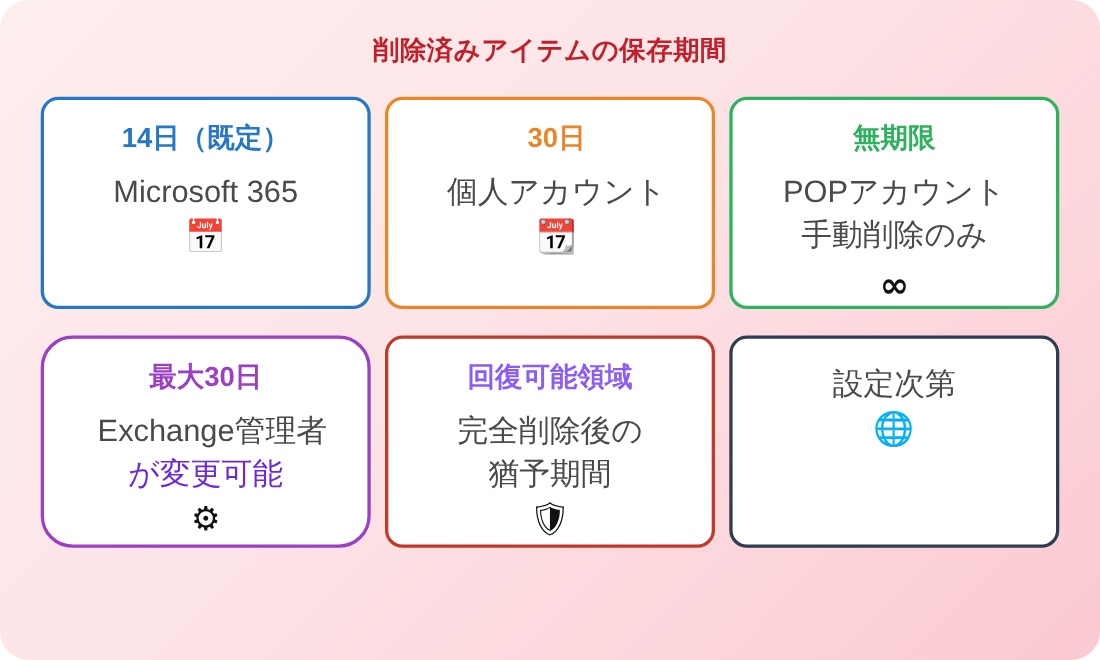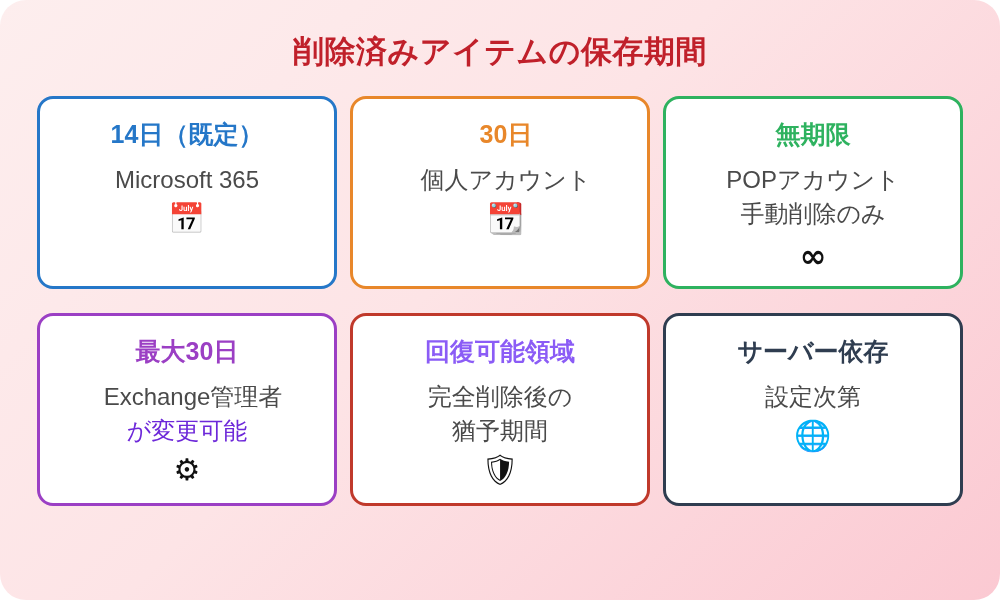--- a/index.html
+++ b/index.html
@@ -15,21 +15,21 @@
     width: 1000px;
     height: 600px;
     box-sizing: border-box;
     border-radius: 26px;
     background: linear-gradient(135deg, #fdeeee 0%, #fde4e6 45%, #fbc9d2 100%);
     font-family: "Liberation Sans", "DejaVu Sans", sans-serif;
     overflow: hidden;
   }
   #page-title {
     text-align: center;
-    font-size: 31px;
+    font-size: 24px;
     font-weight: bold;
     letter-spacing: 0.5px;
     color: #c0202a;
     margin: 0;
     padding-top: 33px;
     line-height: 1.2;
   }
   #card-grid {
     display: grid;
     grid-template-columns: repeat(3, 300px);
@@ -52,21 +52,21 @@
     overflow: hidden;
   }
   .card-heading {
     font-size: 25px;
     font-weight: bold;
     line-height: 1.15;
     margin: 0 0 14px 0;
     text-align: center;
   }
   .card-desc {
-    font-size: 24px;
+    font-size: 28px;
     color: #4a4a4a;
     line-height: 1.42;
     text-align: center;
     margin: 0;
     font-weight: 400;
   }
   .card-icon {
     margin-top: 7px;
     font-size: 30px;
     line-height: 1;
@@ -101,34 +101,33 @@
       <div class="card-icon">📆</div>
     </div>
 
     <div class="card" style="border-color: rgb(46, 178, 95); background: rgb(255, 255, 255);">
       <div class="card-heading" style="color: rgb(46, 178, 95);">無期限</div>
       <div class="card-desc" style="color: rgb(74, 74, 74);">POPアカウント</div>
       <div class="card-desc" style="color: rgb(74, 74, 74);">手動削除のみ</div>
       <div class="card-icon infinity-glyph">∞</div>
     </div>
 
-    <div class="card" style="border-color: rgb(155, 63, 196); background: rgb(255, 255, 255);">
+    <div class="card" style="border-color: rgb(155, 63, 196); background: rgb(255, 255, 255); border-radius: 29px;">
       <div class="card-heading" style="color: rgb(155, 63, 196);">最大30日</div>
       <div class="card-desc" style="color: rgb(74, 74, 74); margin-left: 12px;">Exchange管理者</div>
       <div class="card-desc" style="color: #6d28d9;">が変更可能</div>
       <div class="card-icon">⚙</div>
     </div>
 
     <div class="card" style="border-color: rgb(192, 57, 43); background: rgb(255, 255, 255);">
       <div class="card-heading" style="color: #8b5cf6;">回復可能領域</div>
       <div class="card-desc" style="color: rgb(74, 74, 74);">完全削除後の</div>
       <div class="card-desc" style="color: rgb(74, 74, 74);">猶予期間</div>
       <div class="card-icon">🛡</div>
     </div>
 
     <div class="card" style="border-color: rgb(47, 61, 80); background: rgb(255, 255, 255);">
-      <div class="card-heading" style="color: rgb(47, 61, 80);">サーバー依存</div>
       <div class="card-desc" style="color: rgb(74, 74, 74);">設定次第</div>
       <div class="card-icon">🌐</div>
     </div>
 
   </div>
 </div>
 
 </body></html>

